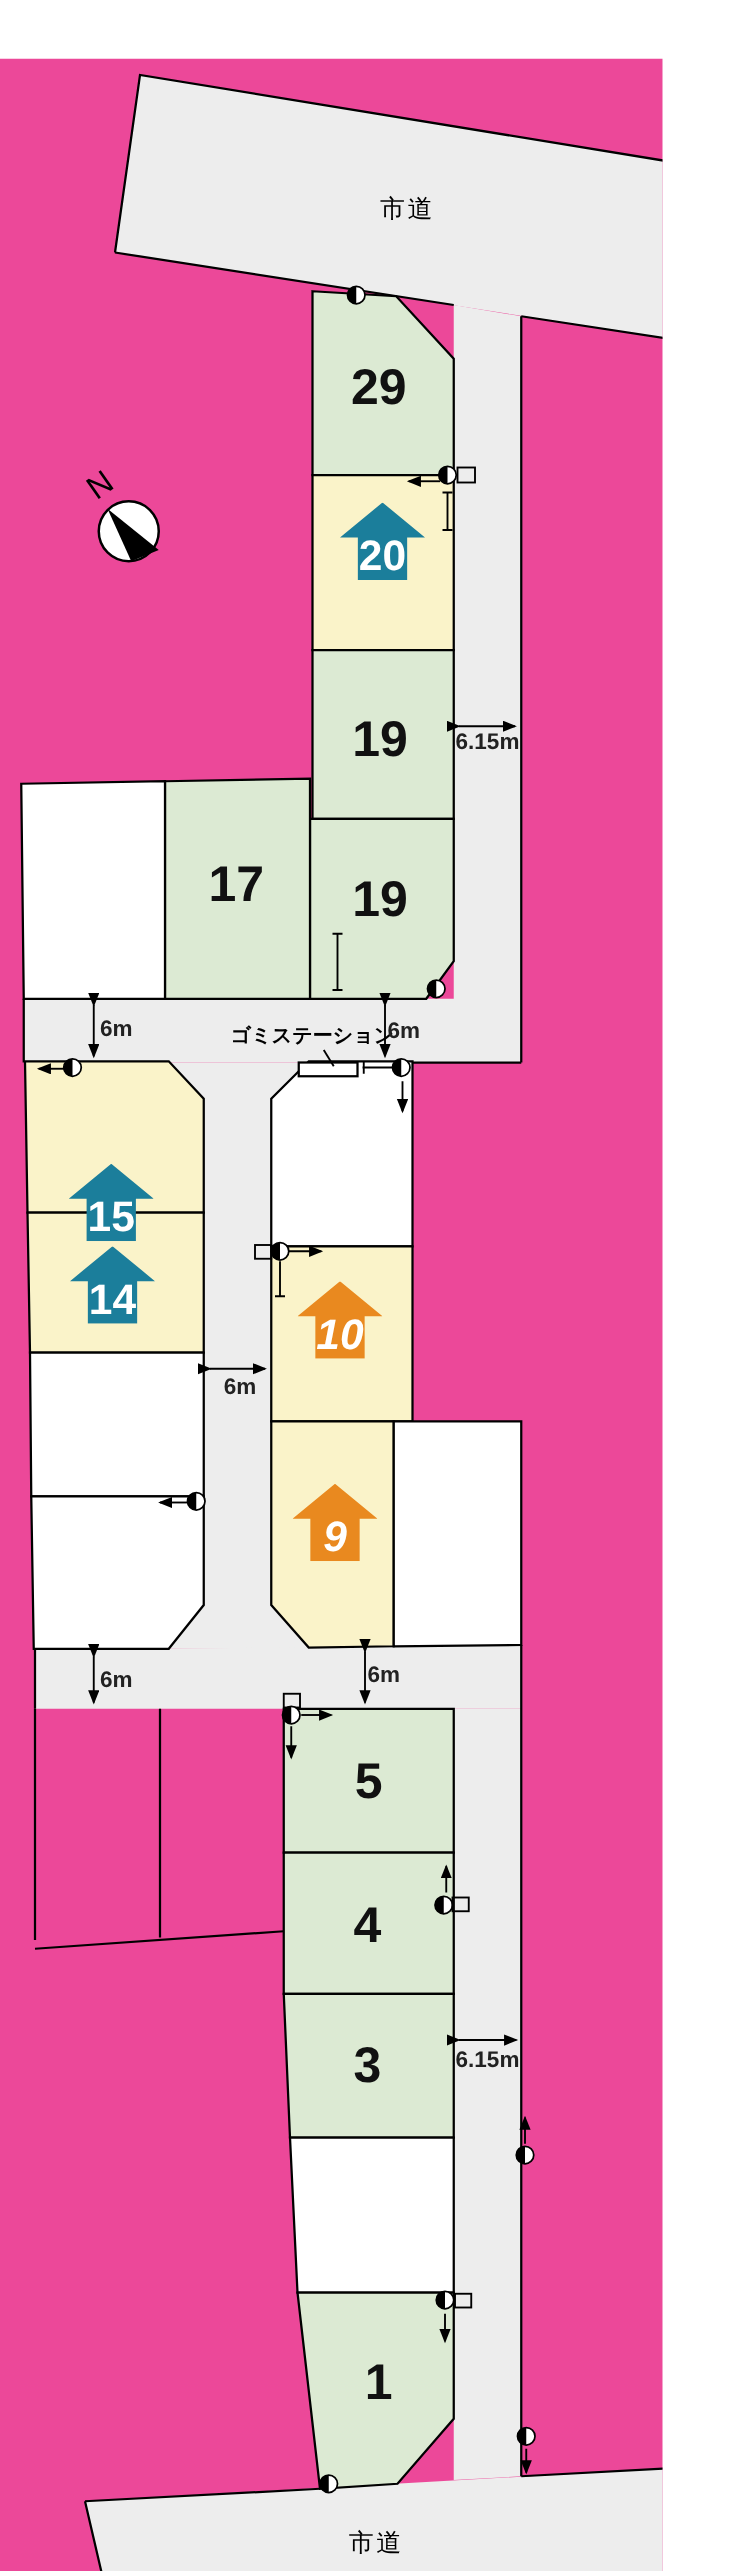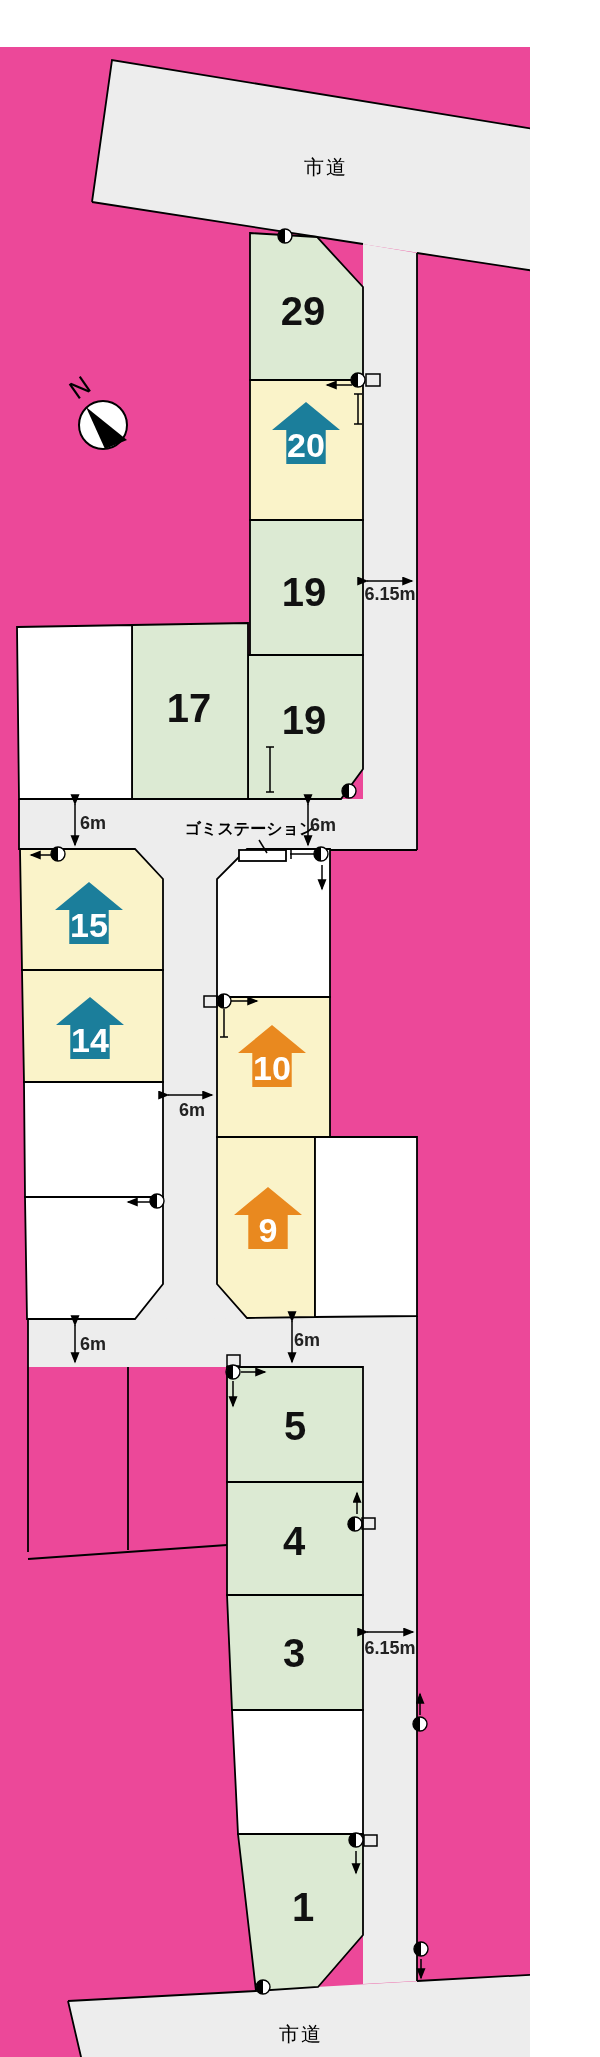--- a/index.html
+++ b/index.html
@@ -12,21 +12,21 @@
   .road-label{font-size:20px;letter-spacing:2px;transform:translate(-50%,-50%);}
   .lot-num{font-size:40px;font-weight:bold;transform:translate(-50%,-50%);color:#111;}
   .dim{font-size:18px;color:#222;transform:translate(-50%,-50%);font-weight:bold;}
   .gomi{font-size:16px;color:#000;transform:translate(-50%,-50%);font-weight:bold;}
   .north{font-size:26px;color:#000;transform:translate(-50%,-50%) rotate(-35deg);font-weight:400;}
   .house-icon{
     position:absolute;width:68px;height:62px;
     clip-path:polygon(50% 0,100% 45%,79% 45%,79% 100%,21% 100%,21% 45%,0 45%);
   }
   .house-icon.teal{background:#1b7e9b;}
-  .house-icon.orange{background:#e9891f;}
+  .house-icon.orange{background:#e9891f;font-style:italic;}
   .house-icon span{
     position:absolute;left:0;bottom:2px;width:100%;text-align:center;
     color:#fff;font-weight:bold;font-size:34px;line-height:1;
   }
   .road-fill{fill:#ededed;stroke:none;}
   .edge{fill:none;stroke:#000;stroke-width:1.8;}
   .lot{stroke:#000;stroke-width:1.8;}
   .lot.green{fill:#dcead3;}
   .lot.yellow{fill:#faf3c9;}
   .lot.white{fill:#ffffff;}
@@ -210,21 +210,21 @@
   <div class="lbl lot-num" style="left:304px;top:673px;">19</div>
   <div class="lbl lot-num" style="left:189px;top:661px;text-align:right;">17</div>
   <div class="lbl lot-num" style="left:295px;top:1379px;">5</div>
   <div class="lbl lot-num" style="left:294px;top:1494px;">4</div>
   <div class="lbl lot-num" style="left:294px;top:1606px;">3</div>
   <div class="lbl lot-num" style="left:303px;top:1860px;">1</div>
 
   <div class="house-icon teal" style="left:272px;top:355px;">
     <span>20</span>
   </div>
-  <div class="house-icon teal" style="left:55px;top:835px;">
+  <div class="house-icon teal" style="left:55px;top:884px;">
     <span>15</span>
   </div>
   <div class="house-icon teal" style="left:56px;top:950px;">
     <span>14</span>
   </div>
   <div class="house-icon orange" style="left:238px;top:978px;">
     <span>10</span>
   </div>
   <div class="house-icon orange" style="left:234px;top:1140px;">
     <span>9</span>

